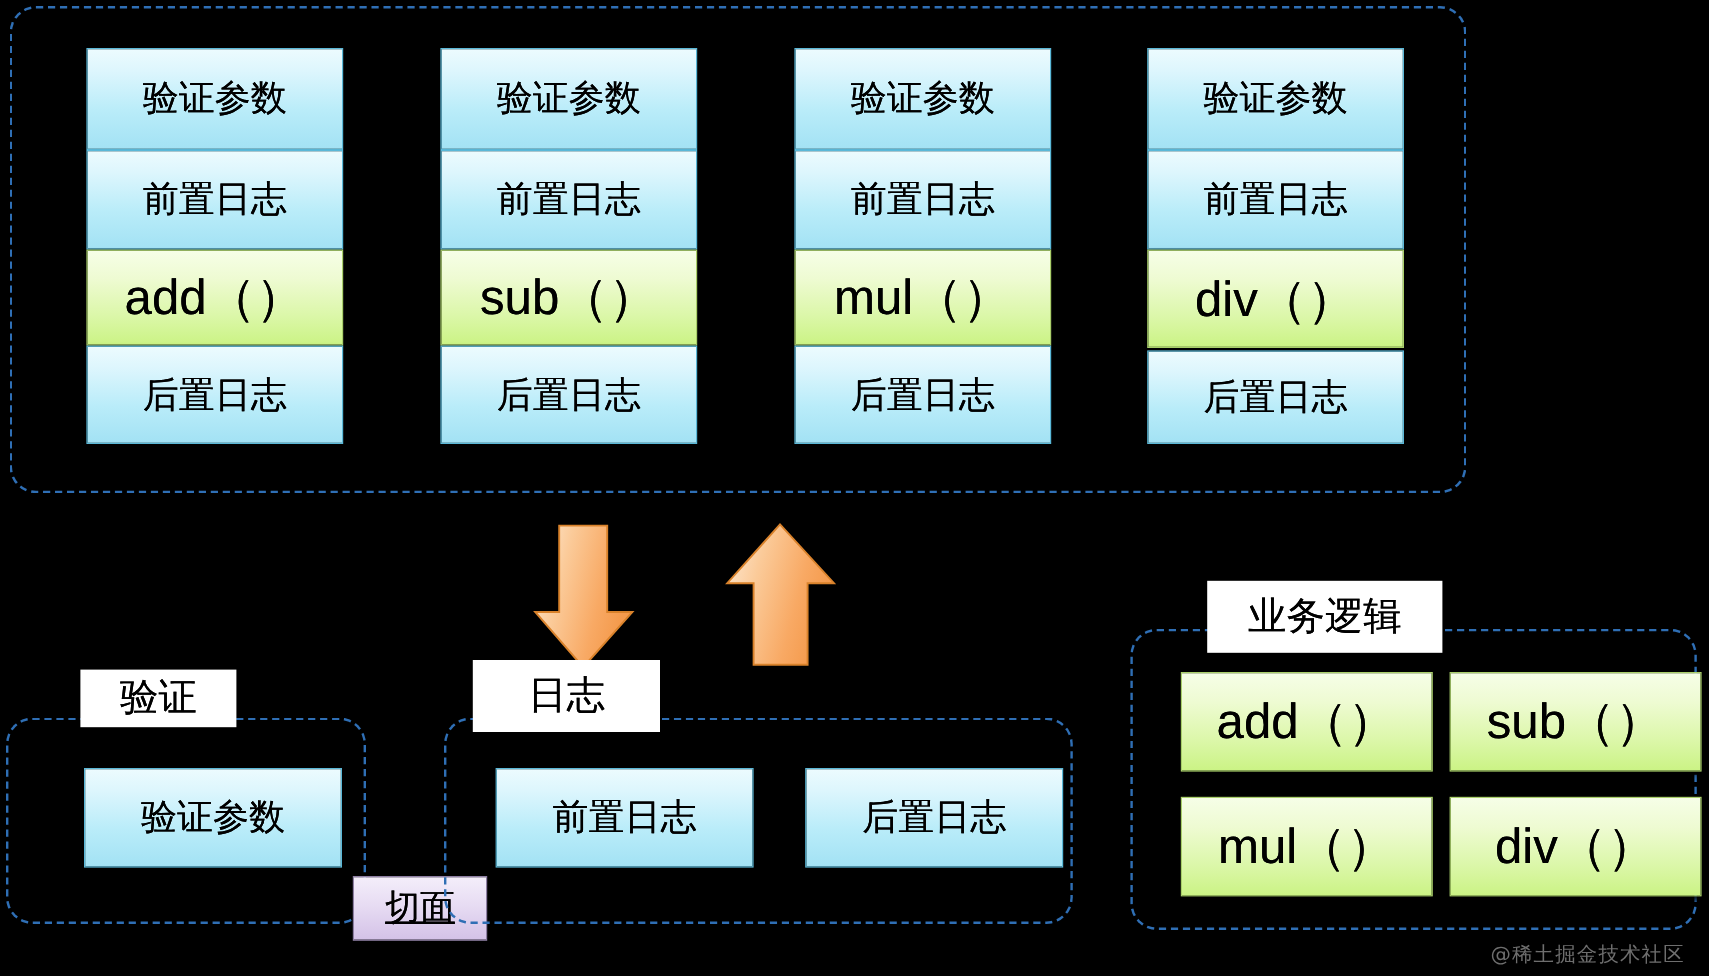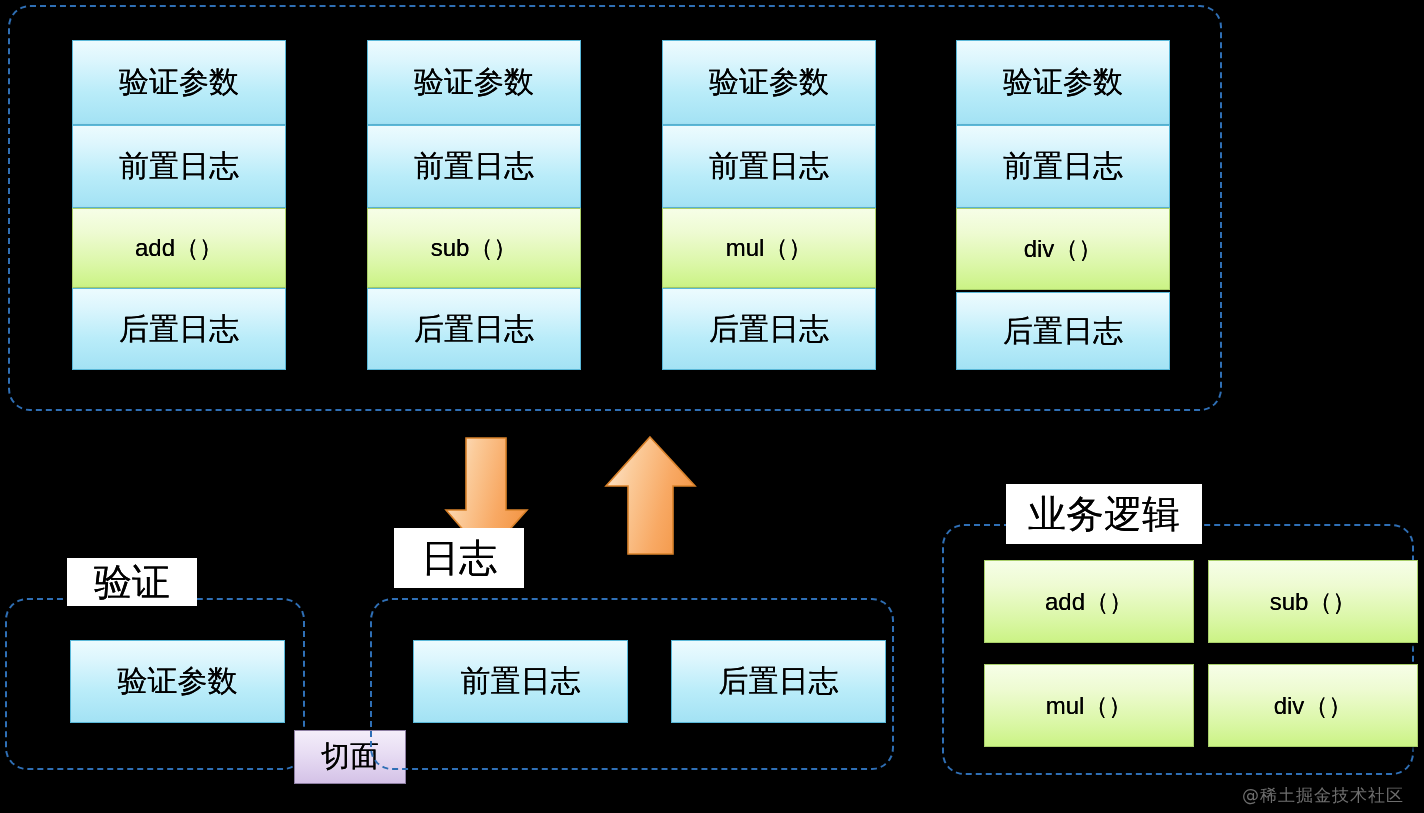--- a/index.html
+++ b/index.html
@@ -24,20 +24,21 @@
     background:linear-gradient(180deg,#ecfbfe 0%,#ddf6fd 22%,#b9ecf9 62%,#a3e2f4 100%);
     border:1px solid #5ab8d8;
   }
   .green{
     background:linear-gradient(180deg,#f6fee7 0%,#eefbd2 30%,#dbf7a8 70%,#cbf385 100%);
     border:1px solid #a9cf6a;
   }
   .purple{
     background:linear-gradient(180deg,#f4eefa 0%,#e7dcf3 45%,#d4c2e7 100%);
     border:1px solid #8e7fa3;
+    text-decoration:underline;
   }
   .white{
     background:#ffffff;
     border:none;
   }
 
   
   .sh{box-shadow:3px 3px 4px rgba(0,0,0,0.85);}
 
   
@@ -58,22 +59,22 @@
     right:20px;bottom:6px;
     font-size:17px;
     color:rgba(190,190,190,0.58);
     letter-spacing:1px;
     white-space:nowrap;
     font-family:"DejaVu Sans","Liberation Sans",sans-serif;
   }
 
   
   .t-cn{font-size:30px;}
-  .t-fn{font-size:24px;}
-  .t-label{font-size:38px;}
+  .t-fn{font-size:41px;}
+  .t-label{font-size:32px;}
   .t-small-cn{font-size:30px;}
   .t-aspect{font-size:29px;}
 </style>
 </head>
 <body>
 
 <div id="stage">
 
   <div class="group" style="left:8px;top:5px;width:1214px;height:406px;"></div>
 
@@ -121,21 +122,21 @@
     <polygon points="52,7 97,56 75,56 75,124 30,124 30,56 8,56" fill="url(#gUp)" stroke="#D9822B" stroke-width="1.6"></polygon>
   </svg>
 
   <div class="group" style="left:5px;top:598px;width:300px;height:172px;"></div>
   <div class="cell white t-label" style="left:47px;top:558px;width:130px;height:48px;justify-content:center;">验证</div>
   <div class="cell blue sh t-small-cn" style="left:50px;top:640px;width:215px;height:83px;">验证参数</div>
 
   <div class="cell purple sh t-aspect" style="left:274px;top:730px;width:112px;height:54px;box-shadow:2px 2px 3px rgba(0,0,0,0.7);">切面</div>
 
   <div class="group" style="left:370px;top:598px;width:524px;height:172px;"></div>
-  <div class="cell white t-label" style="left:374px;top:528px;width:130px;height:60px;justify-content:center;">日志</div>
+  <div class="cell white t-label" style="left:374px;top:550px;width:156px;height:60px;justify-content:center;">日志</div>
   <div class="cell blue sh t-small-cn" style="left:393px;top:640px;width:215px;height:83px;">前置日志</div>
   <div class="cell blue sh t-small-cn" style="left:651px;top:640px;width:215px;height:83px;">后置日志</div>
 
   <div class="group" style="left:942px;top:524px;width:472px;height:251px;"></div>
   <div class="cell white t-label" style="left:986px;top:484px;width:196px;height:60px;justify-content:center;">业务逻辑</div>
   <div class="cell green sh t-fn" style="left:964px;top:560px;width:210px;height:83px;">add（）</div>
   <div class="cell green sh t-fn" style="left:1188px;top:560px;width:210px;height:83px;">sub（）</div>
   <div class="cell green sh t-fn" style="left:964px;top:664px;width:210px;height:83px;">mul（）</div>
   <div class="cell green sh t-fn" style="left:1188px;top:664px;width:210px;height:83px;">div（）</div>
 

